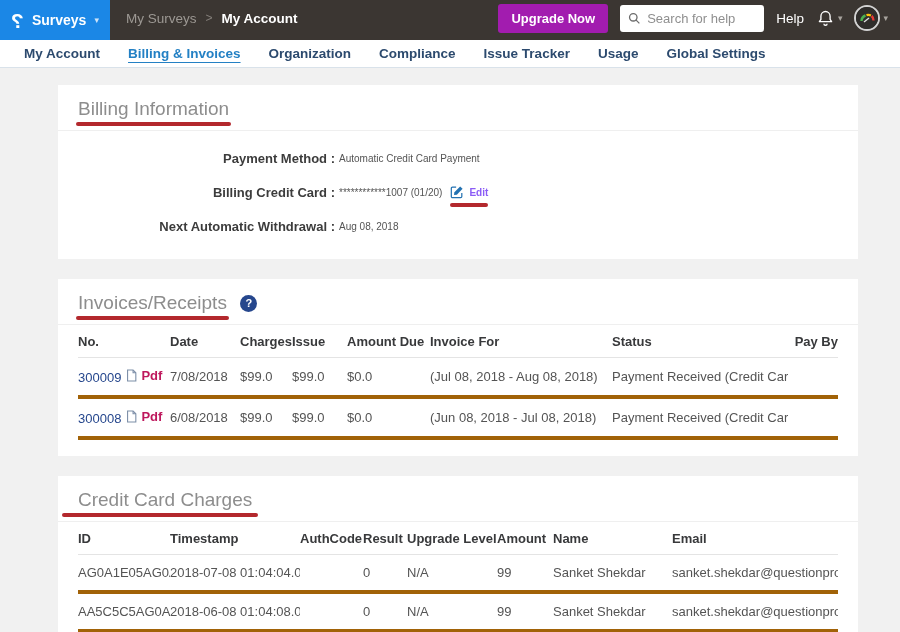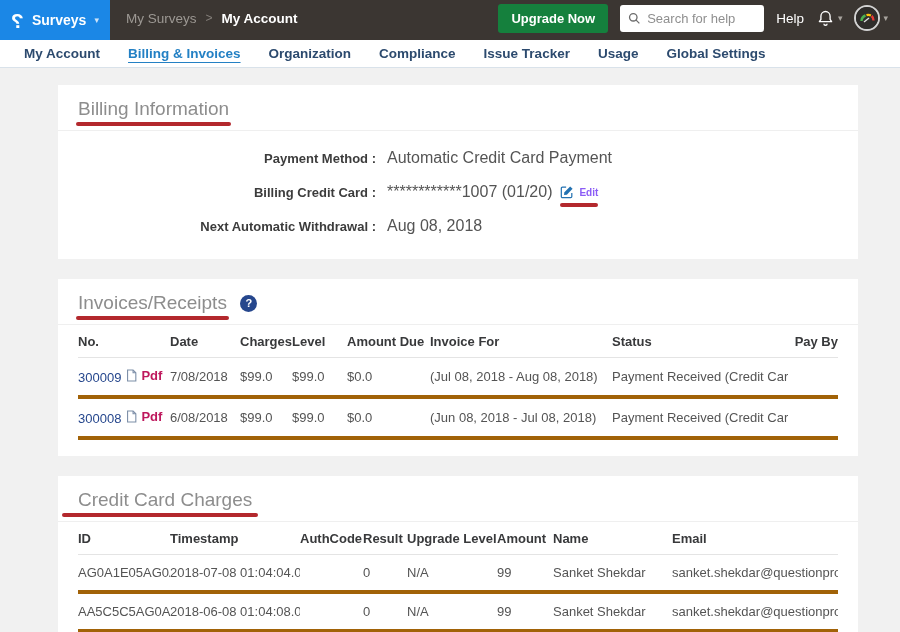--- a/index.html
+++ b/index.html
@@ -14,21 +14,21 @@
     font-size:21px; line-height:1; }
   .product-name { font-size:14px; font-weight:bold; }
   .caret { font-size:9px; color:#cfe4f8; }
   .topbar-rest { flex:1; background:#3b3632; display:flex; align-items:center;
     padding:0 12px 4px 16px; }
   .breadcrumb { display:flex; align-items:center; gap:9px; font-size:13.5px; }
   .crumb-parent { color:#9c9893; cursor:pointer; }
   .crumb-sep { color:#847f7a; font-size:12px; }
   .crumb-current { color:#ffffff; font-weight:bold; }
   .topbar-right { margin-left:auto; display:flex; align-items:center; gap:12px; }
-  .upgrade-btn { background:#15803d; color:#fff; border:none; border-radius:3px;
+  .upgrade-btn { background:#a21caf; color:#fff; border:none; border-radius:3px;
     font-family:inherit; font-weight:bold; font-size:13px; padding:7px 13px; cursor:pointer; }
   .search-box { background:#fff; border-radius:3px; height:27px; width:144px;
     display:flex; align-items:center; padding:0 8px; gap:6px; }
   .search-box input { border:none; outline:none; flex:1; min-width:0; font-size:13px;
     font-family:inherit; color:#333; }
   .search-box input::placeholder { color:#8f8f8f; }
   .help-label { color:#fff; font-size:13.5px; cursor:pointer; }
   .icon-btn { display:flex; align-items:center; gap:3px; cursor:pointer; }
   .tiny-caret { color:#a8a39e; font-size:9px; }
   .avatar-circle { width:26px; height:26px; border-radius:50%; overflow:hidden;
@@ -50,22 +50,22 @@
   .annot { position:absolute; height:4px; background:#b3282d; border-radius:2px; }
   .annot-title { left:-2px; bottom:-6px; width:calc(100% + 4px); }
   .annot-title-wide { left:-16px; bottom:-6px; width:calc(100% + 22px); }
   .help-bubble { display:inline-flex; align-items:center; justify-content:center;
     width:17px; height:17px; border-radius:50%; background:#26478d; color:#fff;
     font-size:11px; font-weight:bold; margin-left:9px; vertical-align:2px; cursor:pointer; }
 
   
   .info-rows { padding:10px 0 16px; }
   .info-row { display:flex; align-items:center; height:34px; }
-  .info-label { width:277px; text-align:right; font-weight:bold; font-size:13px; color:#3c3c3c;margin-left:41px; }
-  .info-value { margin-left:11px; font-size:16px; color:#545454; display:flex; align-items:center; }
+  .info-label { width:277px; text-align:right; font-weight:bold; font-size:13px; color:#3c3c3c; }
+  .info-value { margin-left:4px; font-size:10px; color:#545454; display:flex; align-items:center; }
   .edit-wrap { position:relative; display:inline-flex; align-items:center; gap:5px;
     margin-left:8px; cursor:pointer; }
   .edit-label { color:#8b5cf6; font-weight:bold; font-size:10px; }
   .annot-edit { left:0; bottom:-8px; width:100%; }
 
   
   .card-body { padding:0 20px 16px; }
   table { width:100%; border-collapse:collapse; table-layout:fixed; font-size:13px; }
   th { text-align:left; font-weight:bold; color:#38393b; padding:9px 10px 8px 0;
     border-bottom:1px solid #e4e4e4; white-space:nowrap; overflow:hidden; }
@@ -189,21 +189,21 @@
             <col style="width:83px">
             <col style="width:182px">
           <col style="width:176px">
             <col style="width:50px">
         </colgroup>
         <thead>
           <tr>
             <th>No.</th>
             <th>Date</th>
             <th>Charges</th>
-            <th>Level</th>
+            <th>Issue</th>
             <th>Amount Due</th>
             <th>Invoice For</th>
             <th>Status</th>
             <th class="right">Pay By</th>
           </tr>
         </thead>
         <tbody>
           <tr>
             <td>
               <span class="inv-link">300009</span><span class="pdf-wrap">

